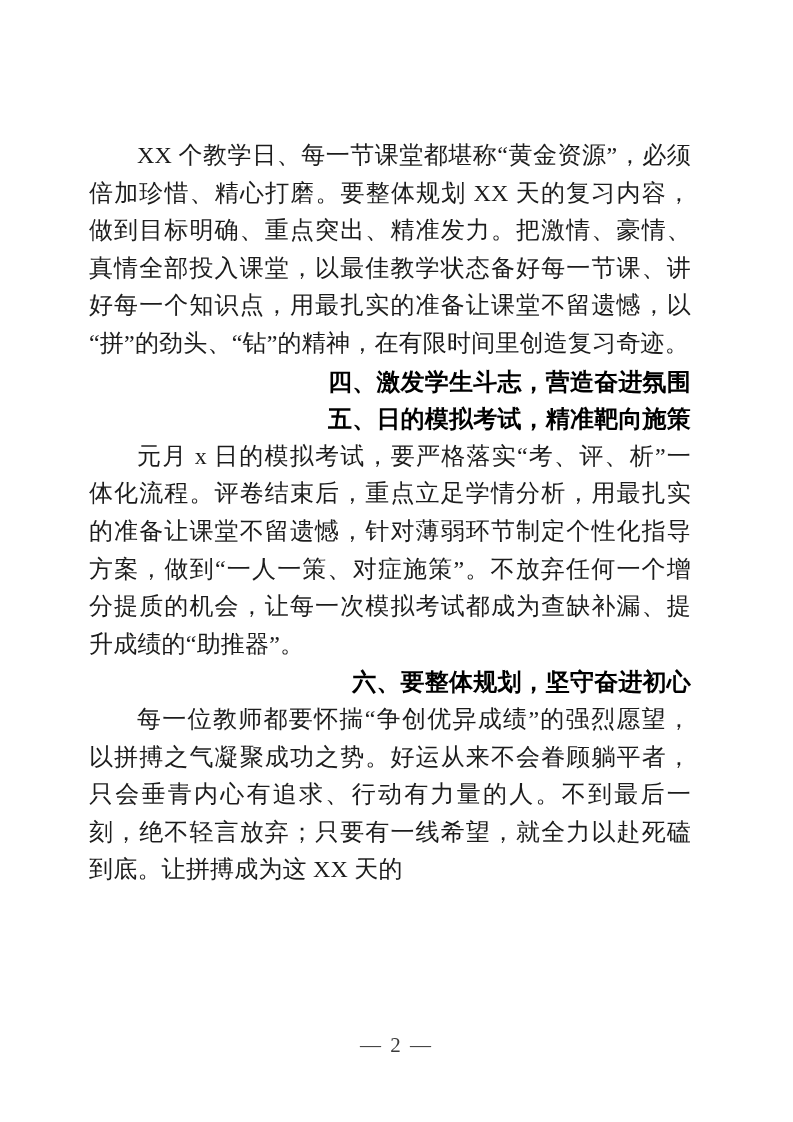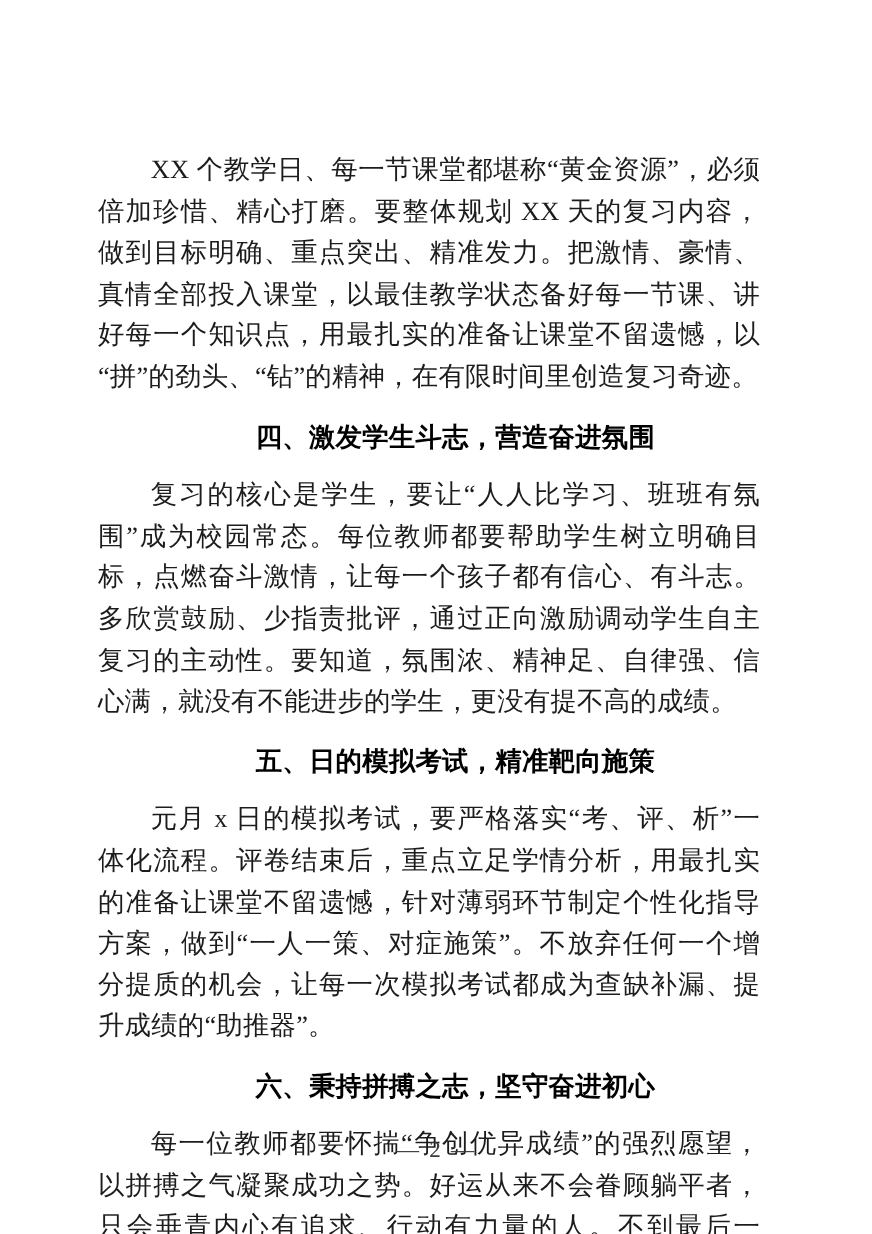--- a/index.html
+++ b/index.html
@@ -26,28 +26,28 @@
     font-size: 24px;
     line-height: 37.6px;
     color: #1c1c1c;
     text-align: justify;
     text-align-last: left;
     text-justify: inter-ideograph;
     text-indent: 2em;
     letter-spacing: 0.2px;
   }
   .heading {
-    margin: 16px;
+    margin: 0;
     font-family: "Liberation Sans", "DejaVu Sans", sans-serif;
     font-weight: 700;
     font-size: 24px;
     line-height: 37.6px;
     color: #000000;
     text-indent: 2em;
-    text-align: center;
+    text-align: right;
     letter-spacing: 0.2px;
   }
   .page-number {
     position: absolute;
     top: 1033px;
     left: 0;
     width: 100%;
     text-align: center;
     font-family: "Liberation Serif", "DejaVu Serif", serif;
     font-size: 21px;
@@ -55,20 +55,19 @@
     letter-spacing: 2px;
   }
 </style>
 </head>
 <body>
 
 <div class="page">
   <div class="content" id="doc-body">
       <p class="para">XX 个教学日、每一节课堂都堪称“黄金资源”，必须倍加珍惜、精心打磨。要整体规划 XX 天的复习内容，做到目标明确、重点突出、精准发力。把激情、豪情、真情全部投入课堂，以最佳教学状态备好每一节课、讲好每一个知识点，用最扎实的准备让课堂不留遗憾，以“拼”的劲头、“钻”的精神，在有限时间里创造复习奇迹。</p>
       <h2 class="heading">四、激发学生斗志，营造奋进氛围</h2>
-      <p class="para">复习的核心是学生，要让“人人比学习、班班有氛围”成为校园常态。每位教师都要帮助学生树立明确目标，点燃奋斗激情，让每一个孩子都有信心、有斗志。多欣赏鼓励、少指责批评，通过正向激励调动学生自主复习的主动性。要知道，氛围浓、精神足、自律强、信心满，就没有不能进步的学生，更没有提不高的成绩。</p>
       <h2 class="heading">五、日的模拟考试，精准靶向施策</h2>
       <p class="para">元月 x 日的模拟考试，要严格落实“考、评、析”一体化流程。评卷结束后，重点立足学情分析，用最扎实的准备让课堂不留遗憾，针对薄弱环节制定个性化指导方案，做到“一人一策、对症施策”。不放弃任何一个增分提质的机会，让每一次模拟考试都成为查缺补漏、提升成绩的“助推器”。</p>
-      <h2 class="heading">六、秉持拼搏之志，坚守奋进初心</h2>
+      <h2 class="heading">六、要整体规划，坚守奋进初心</h2>
       <p class="para">每一位教师都要怀揣“争创优异成绩”的强烈愿望，以拼搏之气凝聚成功之势。好运从来不会眷顾躺平者，只会垂青内心有追求、行动有力量的人。不到最后一刻，绝不轻言放弃；只要有一线希望，就全力以赴死磕到底。让拼搏成为这 XX 天的</p>
     </div>
   <div class="page-number">— 2 —</div>
 </div>
 
 </body></html>

